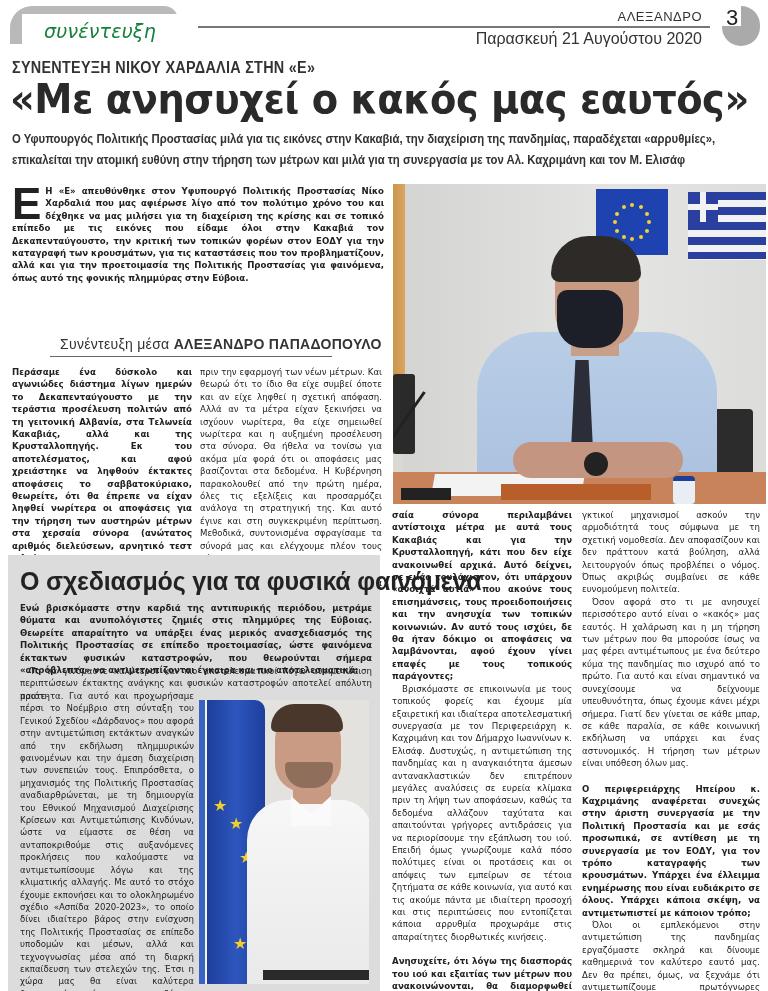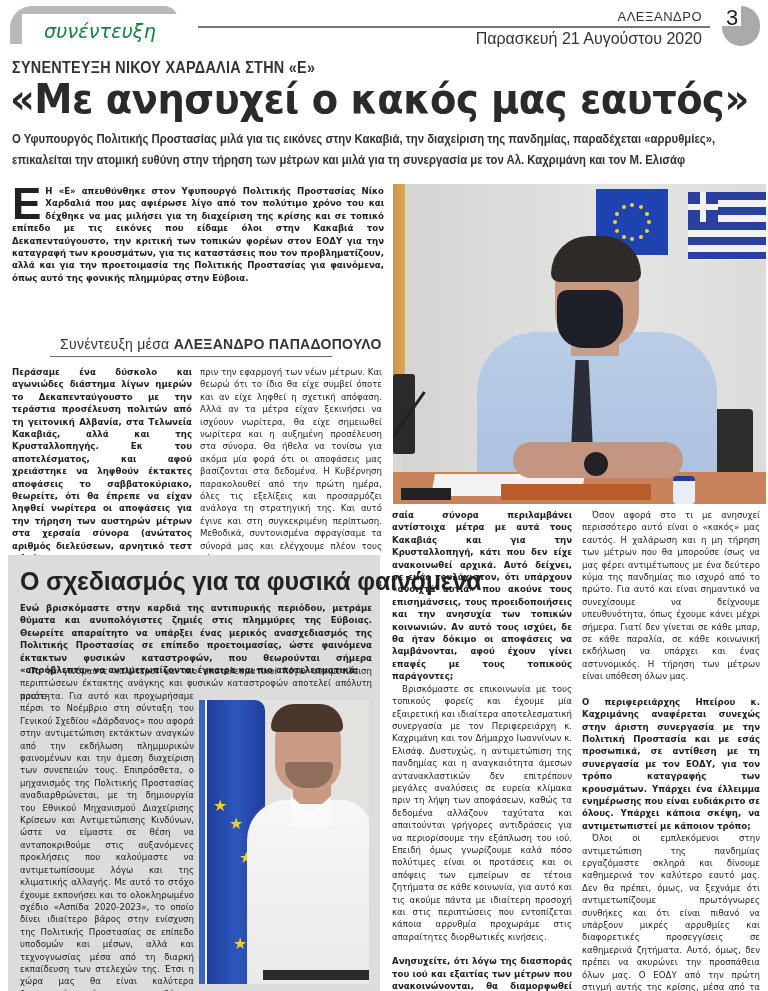--- a/index.html
+++ b/index.html
@@ -174,20 +174,21 @@
   <div class="p1-bottle"></div>
 </div>
 
 <div class="txt col3">
   <p class="noind" style="font-weight:bold">σαία σύνορα περιλαμβάνει αντίστοιχα μέτρα με αυτά τους Κακαβιάς και για την Κρυσταλλοπηγή, κάτι που δεν είχε ανακοινωθεί αρχικά. Αυτό δείχνει, σε εμάς τουλάχιστον, ότι υπάρχουν «ανοιχτά αυτιά» που ακούνε τους επισημάνσεις, τους προειδοποιήσεις και την ανησυχία των τοπικών κοινωνιών. Αν αυτό τους ισχύει, δε θα ήταν δόκιμο οι αποφάσεις να λαμβάνονται, αφού έχουν γίνει επαφές με τους τοπικούς παράγοντες;</p>
   <p>Βρισκόμαστε σε επικοινωνία με τους τοπικούς φορείς και έχουμε μία εξαιρετική και ιδιαίτερα αποτελεσματική συνεργασία με τον Περιφερειάρχη κ. Καχριμάνη και τον Δήμαρχο Ιωαννίνων κ. Ελισάφ. Δυστυχώς, η αντιμετώπιση της πανδημίας και η αναγκαιότητα άμεσων αντανακλαστικών δεν επιτρέπουν μεγάλες αναλύσεις σε ευρεία κλίμακα πριν τη λήψη των αποφάσεων, καθώς τα δεδομένα αλλάζουν ταχύτατα και απαιτούνται γρήγορες αντιδράσεις για να περιορίσουμε την εξάπλωση του ιού. Επειδή όμως γνωρίζουμε καλά πόσο πολύτιμες είναι οι προτάσεις και οι απόψεις των εμπείρων σε τέτοια ζητήματα σε κάθε κοινωνία, για αυτό και τις ακούμε πάντα με ιδιαίτερη προσοχή και στις περιπτώσεις που εντοπίζεται κάποια αρρυθμία προχωράμε στις απαραίτητες διορθωτικές κινήσεις.</p>
   <p class="noind" style="font-weight:bold;margin-top:12px">Ανησυχείτε, ότι λόγω της διασποράς του ιού και εξαιτίας των μέτρων που ανακοινώνονται, θα διαμορφωθεί μία κατάσταση θεωρούμενης «αστυνομοκρατίας» στη χώρα; Ποιο είναι το στοιχείο που σας ανησυχεί περισσότερο στην πορεία της πανδημίας στη χώρα;</p>
 
 </div>
 <div class="txt col4">
+  <p class="noind">γκτικοί μηχανισμοί ασκούν την αρμοδιότητά τους σύμφωνα με τη σχετική νομοθεσία. Δεν αποφασίζουν και δεν πράττουν κατά βούληση, αλλά λειτουργούν όπως προβλέπει ο νόμος. Όπως ακριβώς συμβαίνει σε κάθε ευνομούμενη πολιτεία.</p>
   <p>Όσον αφορά στο τι με ανησυχεί περισσότερο αυτό είναι ο «κακός» μας εαυτός. Η χαλάρωση και η μη τήρηση των μέτρων που θα μπορούσε ίσως να μας φέρει αντιμέτωπους με ένα δεύτερο κύμα της πανδημίας πιο ισχυρό από το πρώτο. Για αυτό και είναι σημαντικό να συνεχίσουμε να δείχνουμε υπευθυνότητα, όπως έχουμε κάνει μέχρι σήμερα. Γιατί δεν γίνεται σε κάθε μπαρ, σε κάθε παραλία, σε κάθε κοινωνική εκδήλωση να υπάρχει και ένας αστυνομικός. Η τήρηση των μέτρων είναι υπόθεση όλων μας.</p>
   <p class="noind" style="font-weight:bold;margin-top:13px">Ο περιφερειάρχης Ηπείρου κ. Καχριμάνης αναφέρεται συνεχώς στην άριστη συνεργασία με την Πολιτική Προστασία και με εσάς προσωπικά, σε αντίθεση με τη συνεργασία με τον ΕΟΔΥ, για τον τρόπο καταγραφής των κρουσμάτων. Υπάρχει ένα έλλειμμα ενημέρωσης που είναι ευδιάκριτο σε όλους. Υπάρχει κάποια σκέψη, να αντιμετωπιστεί με κάποιον τρόπο;</p>
   <p>Όλοι οι εμπλεκόμενοι στην αντιμετώπιση της πανδημίας εργαζόμαστε σκληρά και δίνουμε καθημερινά τον καλύτερο εαυτό μας. Δεν θα πρέπει, όμως, να ξεχνάμε ότι αντιμετωπίζουμε πρωτόγνωρες συνθήκες και ότι είναι πιθανό να υπάρξουν μικρές αρρυθμίες και διαφορετικές προσεγγίσεις σε καθημερινά ζητήματα. Αυτό, όμως, δεν πρέπει να ακυρώνει την προσπάθεια όλων μας. Ο ΕΟΔΥ από την πρώτη στιγμή αυτής της κρίσης, μέσα από τα δικά του πρωτόκολλα και διαδικασίες, έχει προσφέρει σημαντικά στην όλη διαχείριση αυτής της πανδημίας και συνεχίζει να αποτελεί σημαντικότατο γρανάζι στη μηχανή της πολιτικής προστασίας της χώρας και της μάχης κατά του κορωνοϊού.</p>
 </div>
 
 <div class="box"></div>
 <h2 class="box-title">Ο σχεδιασμός για τα φυσικά φαινόμενα</h2>
 <div class="txt box-lead">
   <p class="noind">Ενώ βρισκόμαστε στην καρδιά της αντιπυρικής περιόδου, μετράμε θύματα και ανυπολόγιστες ζημιές στις πλημμύρες της Εύβοιας. Θεωρείτε απαραίτητο να υπάρξει ένας μερικός ανασχεδιασμός της Πολιτικής Προστασίας σε επίπεδο προετοιμασίας, ώστε φαινόμενα έκτακτων φυσικών καταστροφών, που θεωρούνται σήμερα «απρόβλεπτα» να αντιμετωπίζονται έγκαιρα και πιο αποτελεσματικά;</p>
 </div>

